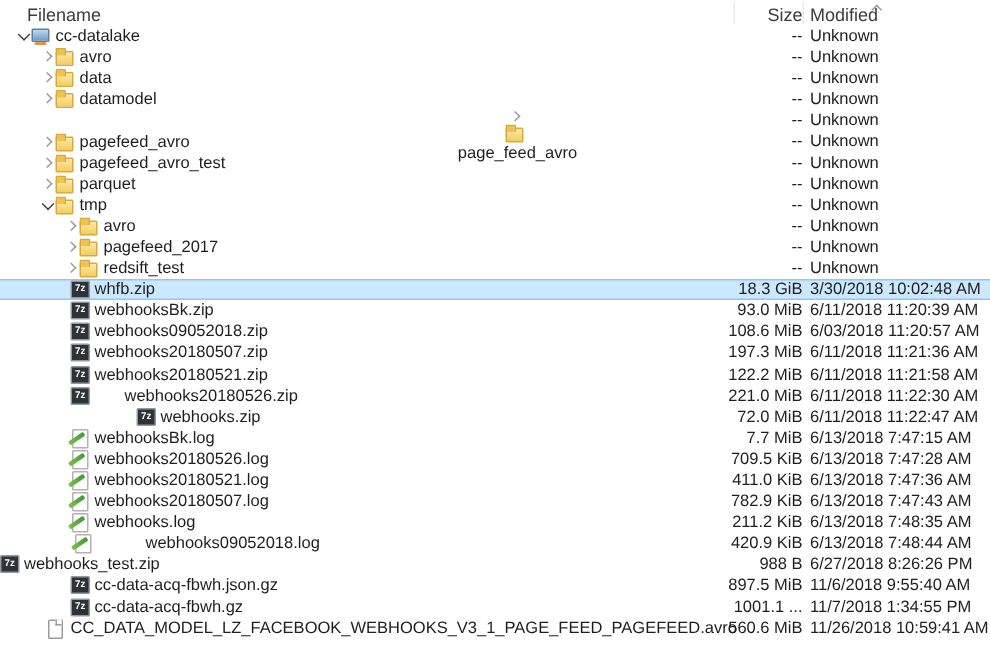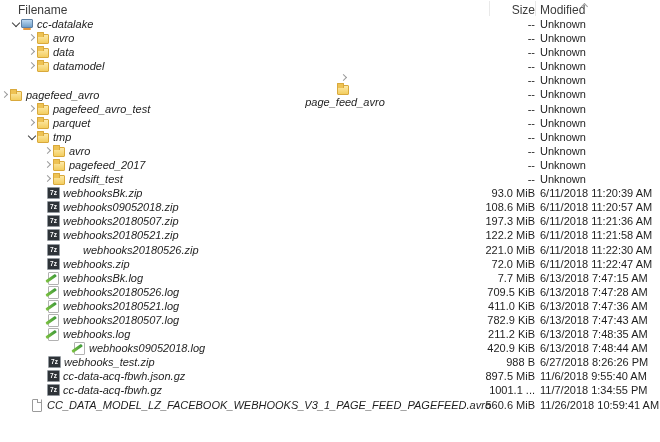--- a/index.html
+++ b/index.html
@@ -15,21 +15,21 @@
   .sep-1{left:489px;} .sep-2{left:535px;}
   .sort-caret{position:absolute;left:581px;top:3px;width:8px;height:6px;}
   .sort-caret::before{content:"";position:absolute;left:1px;top:1px;width:4px;height:4px;
     border-left:1px solid #9a9a9a;border-top:1px solid #9a9a9a;transform:rotate(45deg);}
 
   
   .rows{position:absolute;top:17px;left:0;right:0;}
   .row{position:relative;height:14.1px;font-size:11px;color:#1e1e1e;white-space:nowrap;}
   .row-inner{display:flex;align-items:center;height:100%;box-sizing:border-box;}
   .row.sel{background:#cce8ff;box-shadow:inset 0 1px 0 #8fc7f7, inset 0 -1px 0 #8fc7f7;}
-  .label{margin-left:3px;font-style:italic;}
+  .label{margin-left:3px;}
   .sz{position:absolute;right:125px;top:0;line-height:14.1px;}
   .md{position:absolute;left:540px;top:0;line-height:14.1px;}
 
   
   .chev{flex:0 0 10px;width:10px;height:10px;position:relative;}
   .chev.exp::before{content:"";position:absolute;left:2px;top:1px;width:5px;height:5px;
     border-right:1.2px solid #3f3f3f;border-bottom:1.2px solid #3f3f3f;transform:rotate(45deg);}
   .chev.col::before{content:"";position:absolute;left:2px;top:2px;width:4px;height:4px;
     border-top:1.2px solid #9a9a9a;border-right:1.2px solid #9a9a9a;transform:rotate(45deg);}
 
@@ -114,21 +114,21 @@
       <div class="row">
         <div class="row-inner" style="padding-left: 27px; flex-direction: column;">
           <span class="chev col"></span>
           <span class="icon folder"></span>
           <span class="label">page_feed_avro</span>
         </div>
         <span class="sz">--</span>
         <span class="md">Unknown</span>
       </div>
       <div class="row">
-        <div class="row-inner" style="">
+        <div class="row-inner" style="padding-left: 27px;">
           <span class="chev col"></span>
           <span class="icon folder"></span>
           <span class="label">pagefeed_avro</span>
         </div>
         <span class="sz">--</span>
         <span class="md">Unknown</span>
       </div>
       <div class="row">
         <div class="row-inner" style="padding-left: 27px; align-items: center;">
           <span class="chev col"></span>
@@ -175,40 +175,50 @@
         <span class="md">Unknown</span>
       </div>
       <div class="row">
         <div class="row-inner" style="padding-left: 43px;">
           <span class="chev col"></span>
           <span class="icon folder"></span>
           <span class="label">redsift_test</span>
         </div>
         <span class="sz">--</span>
         <span class="md">Unknown</span>
+      </div>
+      <div class="row sel">
+        <div class="row-inner" style="padding-left: 47px;">
+          <span class="icon zip">
+            <span class="glyph">7z</span>
+          </span>
+          <span class="label">whfb.zip</span>
+        </div>
+        <span class="sz">18.3 GiB</span>
+        <span class="md">3/30/2018 10:02:48 AM</span>
       </div>
       <div class="row">
         <div class="row-inner" style="padding-left: 47px;">
           <span class="icon zip">
             <span class="glyph">7z</span>
           </span>
           <span class="label">webhooksBk.zip</span>
         </div>
         <span class="sz">93.0 MiB</span>
         <span class="md">6/11/2018 11:20:39 AM</span>
       </div>
       <div class="row">
         <div class="row-inner" style="padding-left: 47px;">
           <span class="icon zip">
             <span class="glyph">7z</span>
           </span>
           <span class="label">webhooks09052018.zip</span>
         </div>
         <span class="sz">108.6 MiB</span>
-        <span class="md">6/11/2018 11:20:57 AM</span>
+        <span class="md">6/03/2018 11:20:57 AM</span>
       </div>
       <div class="row">
         <div class="row-inner" style="padding-left: 47px;">
           <span class="icon zip">
             <span class="glyph">7z</span>
           </span>
           <span class="label">webhooks20180507.zip</span>
         </div>
         <span class="sz">197.3 MiB</span>
         <span class="md">6/11/2018 11:21:36 AM</span>
@@ -227,21 +237,21 @@
         <div class="row-inner" style="padding-left: 47px; gap: 20px;">
           <span class="icon zip">
             <span class="glyph">7z</span>
           </span>
           <span class="label">webhooks20180526.zip</span>
         </div>
         <span class="sz">221.0 MiB</span>
         <span class="md">6/11/2018 11:22:30 AM</span>
       </div>
       <div class="row">
-        <div class="row-inner" style="padding-left: 47px;">
+        <div class="row-inner" style="padding-left: 47px; margin-left: 44px;">
           <span class="icon zip">
             <span class="glyph">7z</span>
           </span>
           <span class="label">webhooks.zip</span>
         </div>
         <span class="sz">72.0 MiB</span>
         <span class="md">6/11/2018 11:22:47 AM</span>
       </div>
       <div class="row">
         <div class="row-inner" style="padding-left: 47px;">
@@ -277,29 +287,29 @@
       </div>
       <div class="row">
         <div class="row-inner" style="padding-left: 47px;">
           <span class="icon log"></span>
           <span class="label">webhooks.log</span>
         </div>
         <span class="sz">211.2 KiB</span>
         <span class="md">6/13/2018 7:48:35 AM</span>
       </div>
       <div class="row">
-        <div class="row-inner" style="padding-left: 73px;">
+        <div class="row-inner" style="padding-left: 49px; gap: 32px;">
           <span class="icon log"></span>
           <span class="label">webhooks09052018.log</span>
         </div>
         <span class="sz">420.9 KiB</span>
         <span class="md">6/13/2018 7:48:44 AM</span>
       </div>
       <div class="row">
-        <div class="row-inner" style=" margin-left: 48px;">
+        <div class="row-inner" style="">
           <span class="icon zip">
             <span class="glyph">7z</span>
           </span>
           <span class="label">webhooks_test.zip</span>
         </div>
         <span class="sz">988 B</span>
         <span class="md">6/27/2018 8:26:26 PM</span>
       </div>
       <div class="row">
         <div class="row-inner" style="padding-left: 47px;">

